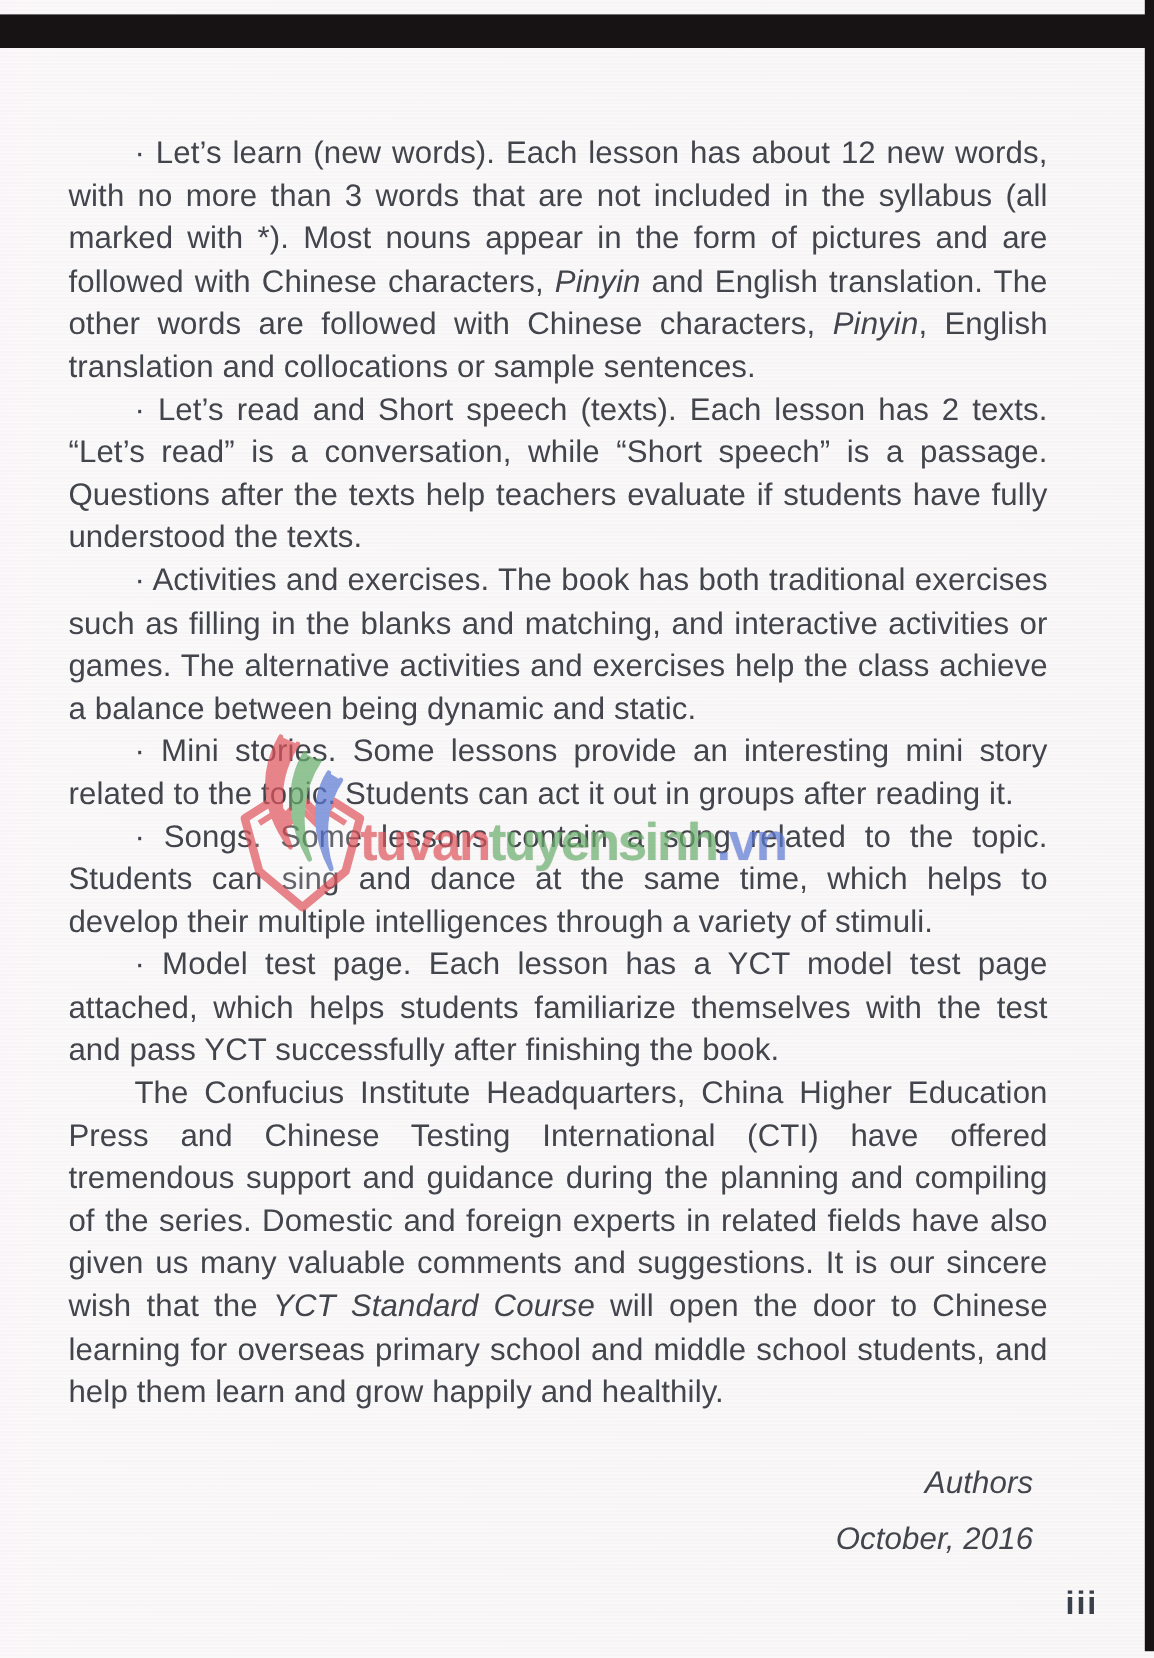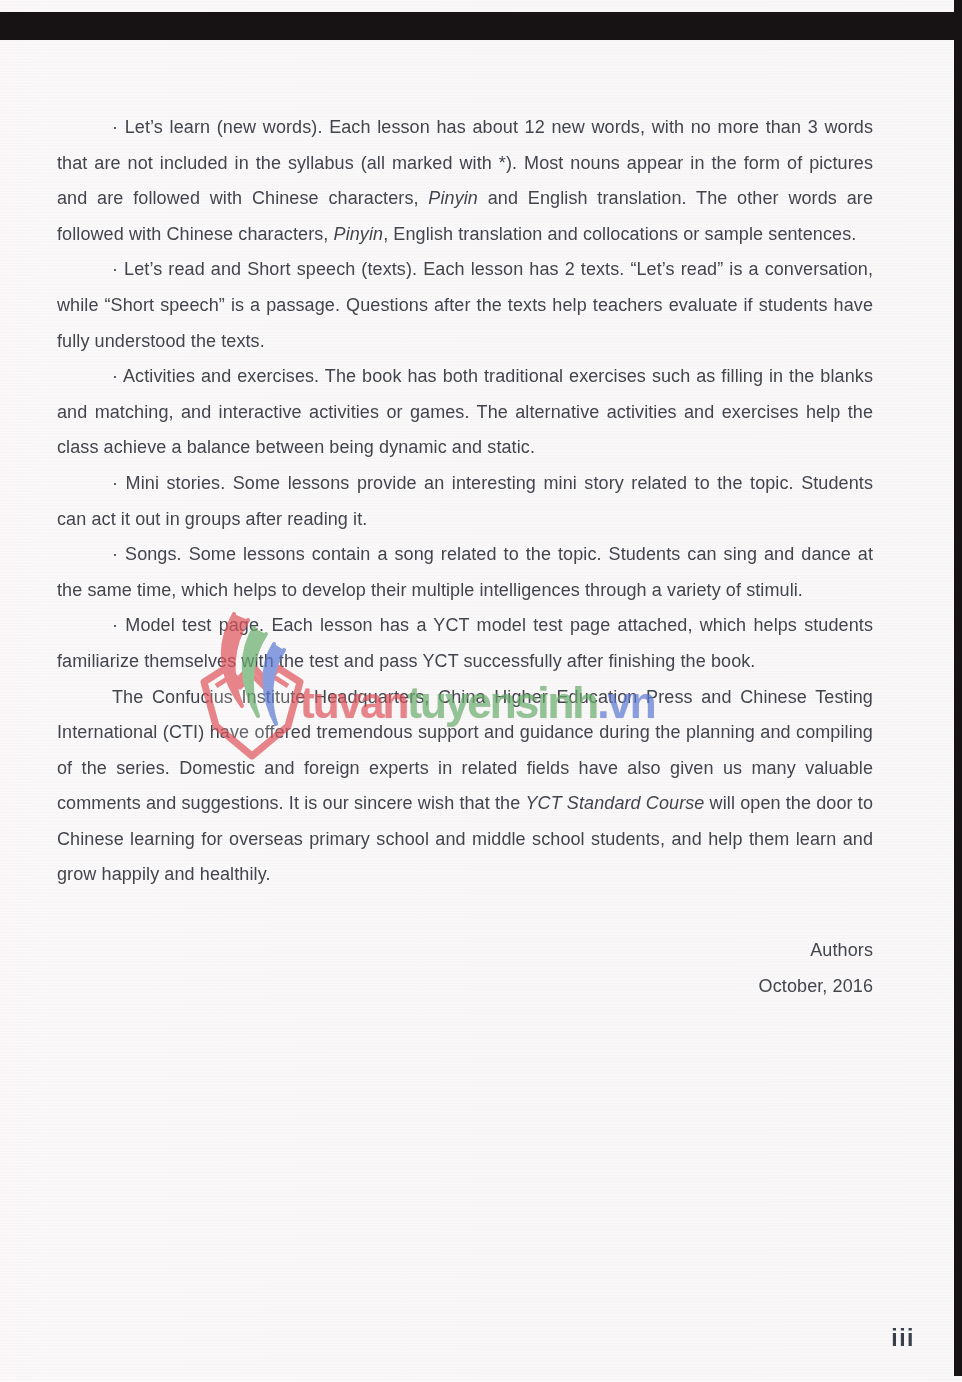--- a/index.html
+++ b/index.html
@@ -23,31 +23,31 @@
     background: #171314;
   }
   .band-right {
     position: absolute; right: 0; top: 0;
     width: 8px; height: 1376px;
     background: #171314;
   }
   .content {
     position: absolute; left: 57px; top: 110px; width: 816px;
     color: #43454c;
-    font-size: 18px; line-height: 35.6px;
+    font-size: 26px; line-height: 35.6px;
     text-align: justify;
     letter-spacing: 0.1px;
   }
   .para { margin: 0; text-indent: 55px; }
   .it { font-style: italic; }
   .signature { margin-top: 40px; text-align: right; text-indent: 0; }
-  .signature div { margin: 0; }
+  .signature div { margin: 12px; font-style: italic; }
   .page-number {
     position: absolute; right: 47px; bottom: 30px;
-    font-weight: bold; font-size: 23px; color: #394049;
+    font-weight: bold; font-size: 27px; color: #394049;
     letter-spacing: 1.5px;
   }
   .watermark {
     position: absolute; left: 196px; top: 606px;
     display: flex; align-items: center;
     opacity: 0.70;
     pointer-events: none;
   }
   .wm-logo { width: 112px; height: 166px; flex: 0 0 auto; }
   .wm-text {

